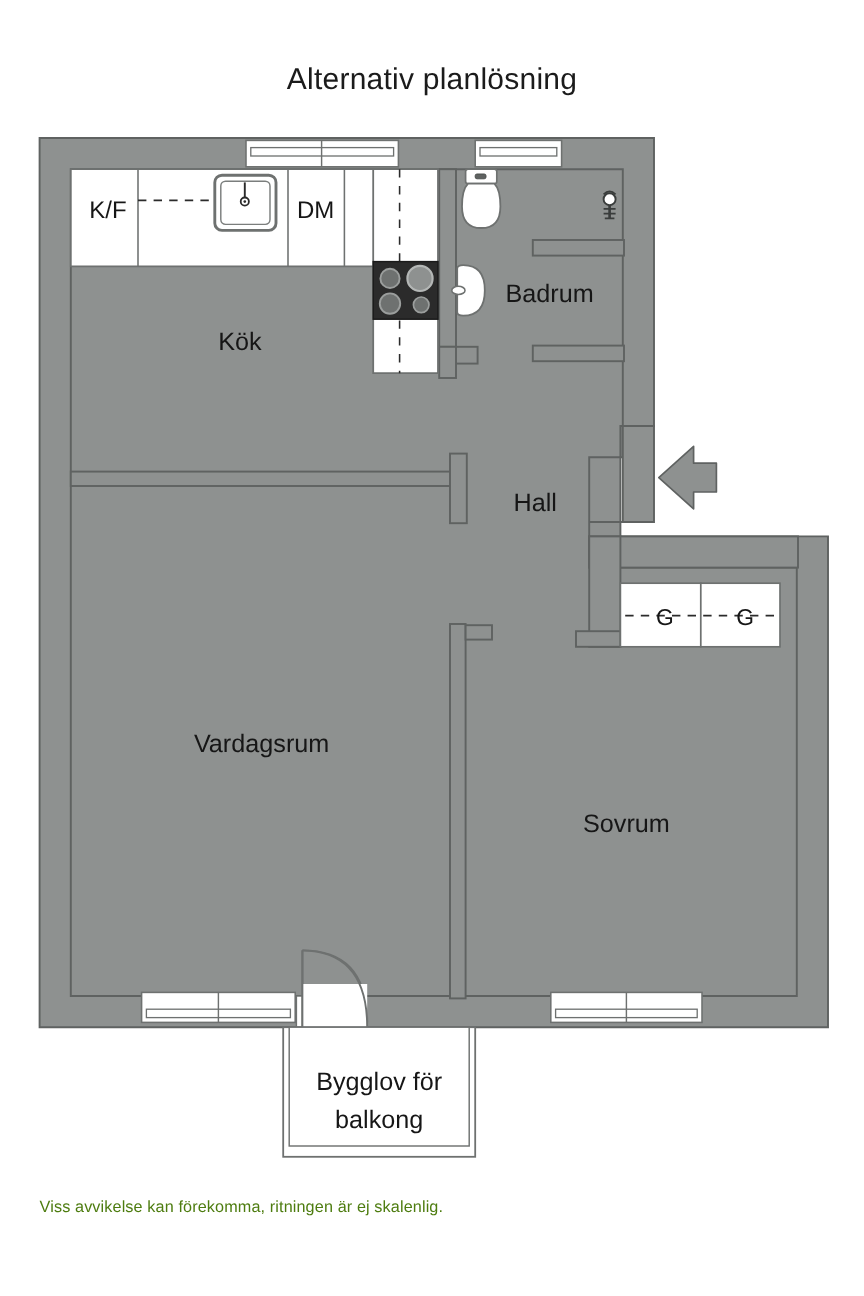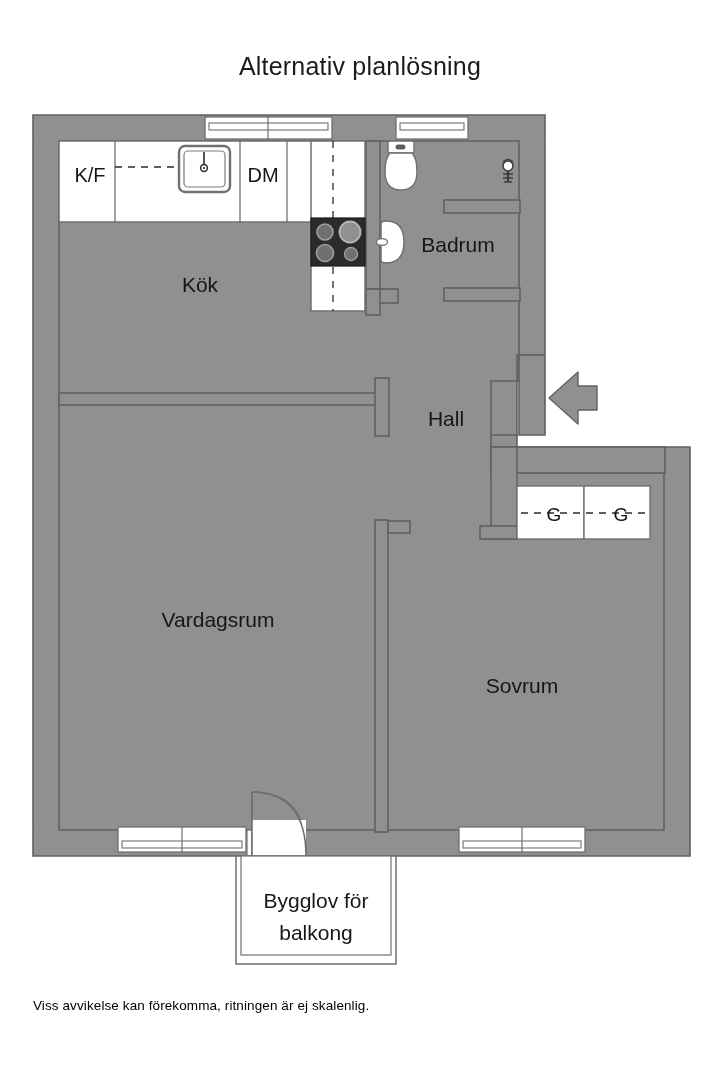--- a/index.html
+++ b/index.html
@@ -29,21 +29,21 @@
     font-size: 25px;
     font-weight: 400;
     letter-spacing: 0.2px;
     color: #1b1b1b;
   }
   #disclaimer {
     position: absolute;
     left: 33px;
     top: 998px;
     font-size: 13.5px;
-    color: #000000;
+    color: #4d7c0f;
     letter-spacing: 0.1px;
   }
   #floorplan {
     position: absolute;
     left: 0;
     top: 0;
     width: 720px;
     height: 1080px;
   }
   .svg-label {

